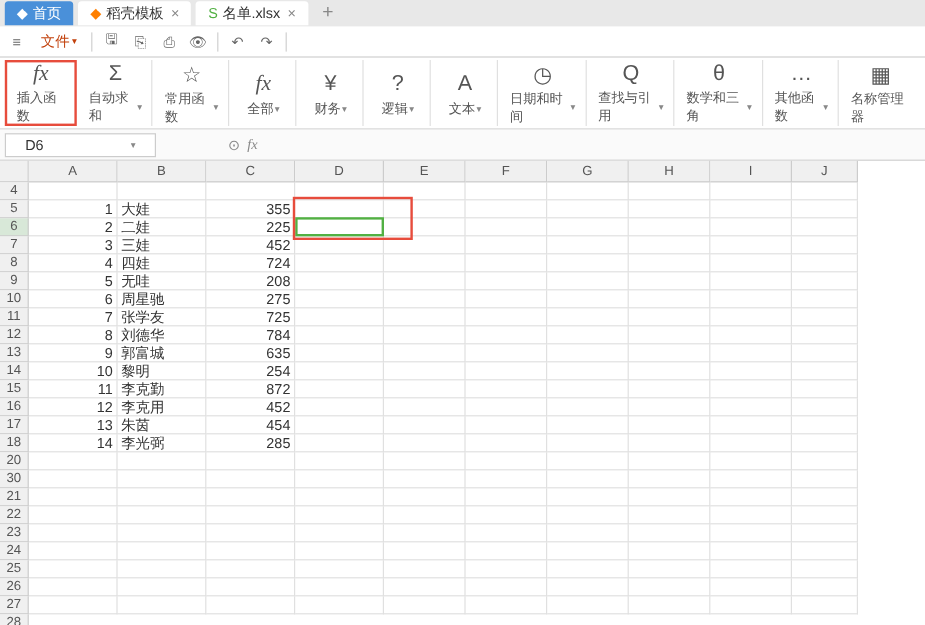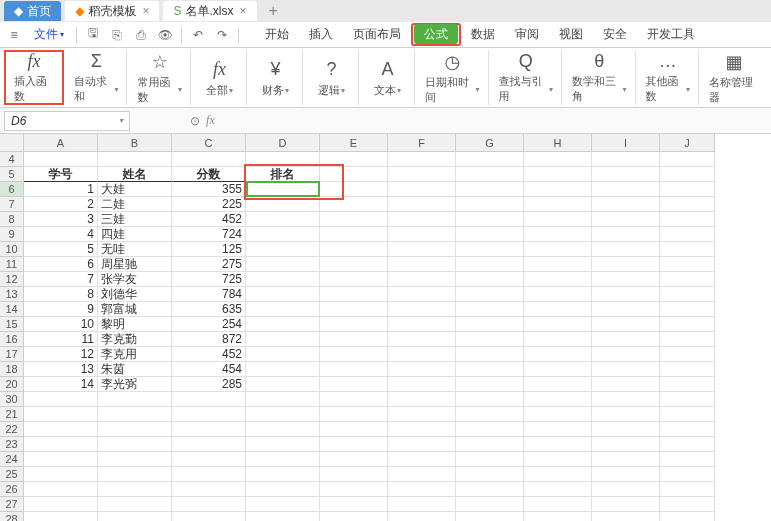--- a/index.html
+++ b/index.html
@@ -7,38 +7,38 @@
 
 .tabbar { height: 22px; background: #e8e8e8; display: flex; align-items: center; padding-left: 4px; }
 .tab { display: flex; align-items: center; padding: 2px 10px; margin-right: 4px; font-size: 12px; background: #fff; border-radius: 3px 3px 0 0; height: 20px; }
 .tab.active { background: #4a90d9; color: #fff; }
 .tab.orange .ico { color: #ff7f00; }
 .tab .ico { margin-right: 4px; font-size: 12px; }
 .tab .close { margin-left: 6px; color: #888; }
 .tab-add { padding: 0 8px; color: #888; font-size: 16px; }
 
 .toolbar { height: 26px; display: flex; align-items: center; border-bottom: 1px solid #d0d0d0; padding: 0 6px; gap: 8px; }
-.tb-btn { padding: 2px 4px; color: #1d4ed8; display: flex; align-items: center; font-size: 12px; }
+.tb-btn { padding: 2px 4px; color: #c2410c; display: flex; align-items: center; font-size: 12px; }
 .tb-ico { width: 16px; height: 16px; display: inline-flex; align-items: center; justify-content: center; color: #666; }
 .tb-sep { width: 1px; height: 16px; background: #d0d0d0; }
 .menu-tabs { display: flex; gap: 0; margin-left: 8px; }
 .menu-tab { padding: 3px 10px; font-size: 12px; color: #444; }
 .menu-tab.active { background: #52b043; color: #fff; border-radius: 3px; }
 .hl-green { border: 2px solid #e74c3c; border-radius: 3px; padding: 1px; }
 
 .ribbon { height: 60px; display: flex; align-items: stretch; border-bottom: 1px solid #d0d0d0; padding: 2px 4px; gap: 2px; }
 .rgroup { display: flex; flex-direction: column; align-items: center; justify-content: center; padding: 2px 8px; border-right: 1px solid #e0e0e0; min-width: 54px; }
 .rgroup:last-child { border-right: none; }
 .rgroup .rico { width: 28px; height: 24px; display: flex; align-items: center; justify-content: center; color: #555; font-size: 18px; }
 .rgroup .rlabel { font-size: 11px; color: #555; margin-top: 2px; display: flex; align-items: center; }
 .rgroup .dd { font-size: 8px; margin-left: 1px; color: #888; }
 .hl-red { border: 2px solid #e74c3c; }
 
 .namebox-row { height: 26px; display: flex; align-items: center; border-bottom: 1px solid #d0d0d0; background: #fafafa; }
-.namebox { width: 126px; height: 20px; border: 1px solid #ccc; margin-left: 4px; padding: 0 6px; display: flex; align-items: center; justify-content: space-between; background: #fff; font-style: italic; }
+.namebox { width: 126px; height: 20px; border: 1px solid #ccc; margin-left: 4px; padding: 0 16px; display: flex; align-items: center; justify-content: space-between; background: #fff; }
 .namebox .dd { font-size: 8px; color: #888; }
 .fx-area { display: flex; align-items: center; margin-left: 60px; gap: 6px; }
 .fx-ico { color: #888; font-style: italic; font-family: serif; }
 
 .grid-wrap { display: flex; }
 .rowhdrs { width: 24px; }
 .colhdrs { display: flex; height: 18px; }
 .corner { width: 24px; height: 18px; background: #f0f0f0; border-right: 1px solid #ccc; border-bottom: 1px solid #ccc; }
 .colhdr { height: 18px; background: #f0f0f0; border-right: 1px solid #ccc; border-bottom: 1px solid #ccc; display: flex; align-items: center; justify-content: center; font-size: 11px; color: #555; }
 .rowhdr { width: 24px; height: 15px; background: #f0f0f0; border-right: 1px solid #ccc; border-bottom: 1px solid #ccc; display: flex; align-items: center; justify-content: center; font-size: 11px; color: #555; }
@@ -86,31 +86,20 @@
     </span>
   <span class="tb-sep"></span>
   <span class="tb-ico">🖫</span>
   <span class="tb-ico">⎘</span>
   <span class="tb-ico">⎙</span>
   <span class="tb-ico">👁</span>
   <span class="tb-sep"></span>
   <span class="tb-ico">↶</span>
   <span class="tb-ico">↷</span>
   <span class="tb-sep"></span>
-  <div class="menu-tabs">
-    <span class="menu-tab">开始</span>
-    <span class="menu-tab">插入</span>
-    <span class="menu-tab">页面布局</span>
-    <span class="hl-green"><span class="menu-tab active">公式</span></span>
-    <span class="menu-tab">数据</span>
-    <span class="menu-tab">审阅</span>
-    <span class="menu-tab">视图</span>
-    <span class="menu-tab">安全</span>
-    <span class="menu-tab">开发工具</span>
-  </div>
 </div>
 
 <div class="ribbon">
   <div class="rgroup hl-red">
       <span class="rico" style="font-style:italic;font-family:serif">fx</span>
       <span class="rlabel">插入函数</span>
     </div>
   <div class="rgroup">
       <span class="rico">Σ</span>
       <span class="rlabel">
@@ -251,32 +240,20 @@
           <div class="cell cw-c"></div>
           <div class="cell cw-d"></div>
           <div class="cell cw-e"></div>
           <div class="cell cw-f"></div>
           <div class="cell cw-g"></div>
           <div class="cell cw-h"></div>
           <div class="cell cw-i"></div>
           <div class="cell cw-j"></div>
         </div>
         <div class="row">
-          <div class="cell cw-a c bb">学号</div>
-          <div class="cell cw-b c bb">姓名</div>
-          <div class="cell cw-c c bb">分数</div>
-          <div class="cell cw-d c bb">排名</div>
-          <div class="cell cw-e"></div>
-          <div class="cell cw-f"></div>
-          <div class="cell cw-g"></div>
-          <div class="cell cw-h"></div>
-          <div class="cell cw-i"></div>
-          <div class="cell cw-j"></div>
-        </div>
-        <div class="row">
           <div class="cell cw-a r">1</div>
           <div class="cell cw-b">大娃</div>
           <div class="cell cw-c r">355</div>
           <div class="cell cw-d"></div>
           <div class="cell cw-e"></div>
           <div class="cell cw-f"></div>
           <div class="cell cw-g"></div>
           <div class="cell cw-h"></div>
           <div class="cell cw-i"></div>
           <div class="cell cw-j"></div>
@@ -313,21 +290,21 @@
           <div class="cell cw-e"></div>
           <div class="cell cw-f"></div>
           <div class="cell cw-g"></div>
           <div class="cell cw-h"></div>
           <div class="cell cw-i"></div>
           <div class="cell cw-j"></div>
         </div>
         <div class="row">
           <div class="cell cw-a r">5</div>
           <div class="cell cw-b">无哇</div>
-          <div class="cell cw-c r">125</div>
+          <div class="cell cw-c r">208</div>
           <div class="cell cw-d"></div>
           <div class="cell cw-e"></div>
           <div class="cell cw-f"></div>
           <div class="cell cw-g"></div>
           <div class="cell cw-h"></div>
           <div class="cell cw-i"></div>
           <div class="cell cw-j"></div>
         </div>
         <div class="row">
           <div class="cell cw-a r">6</div>

